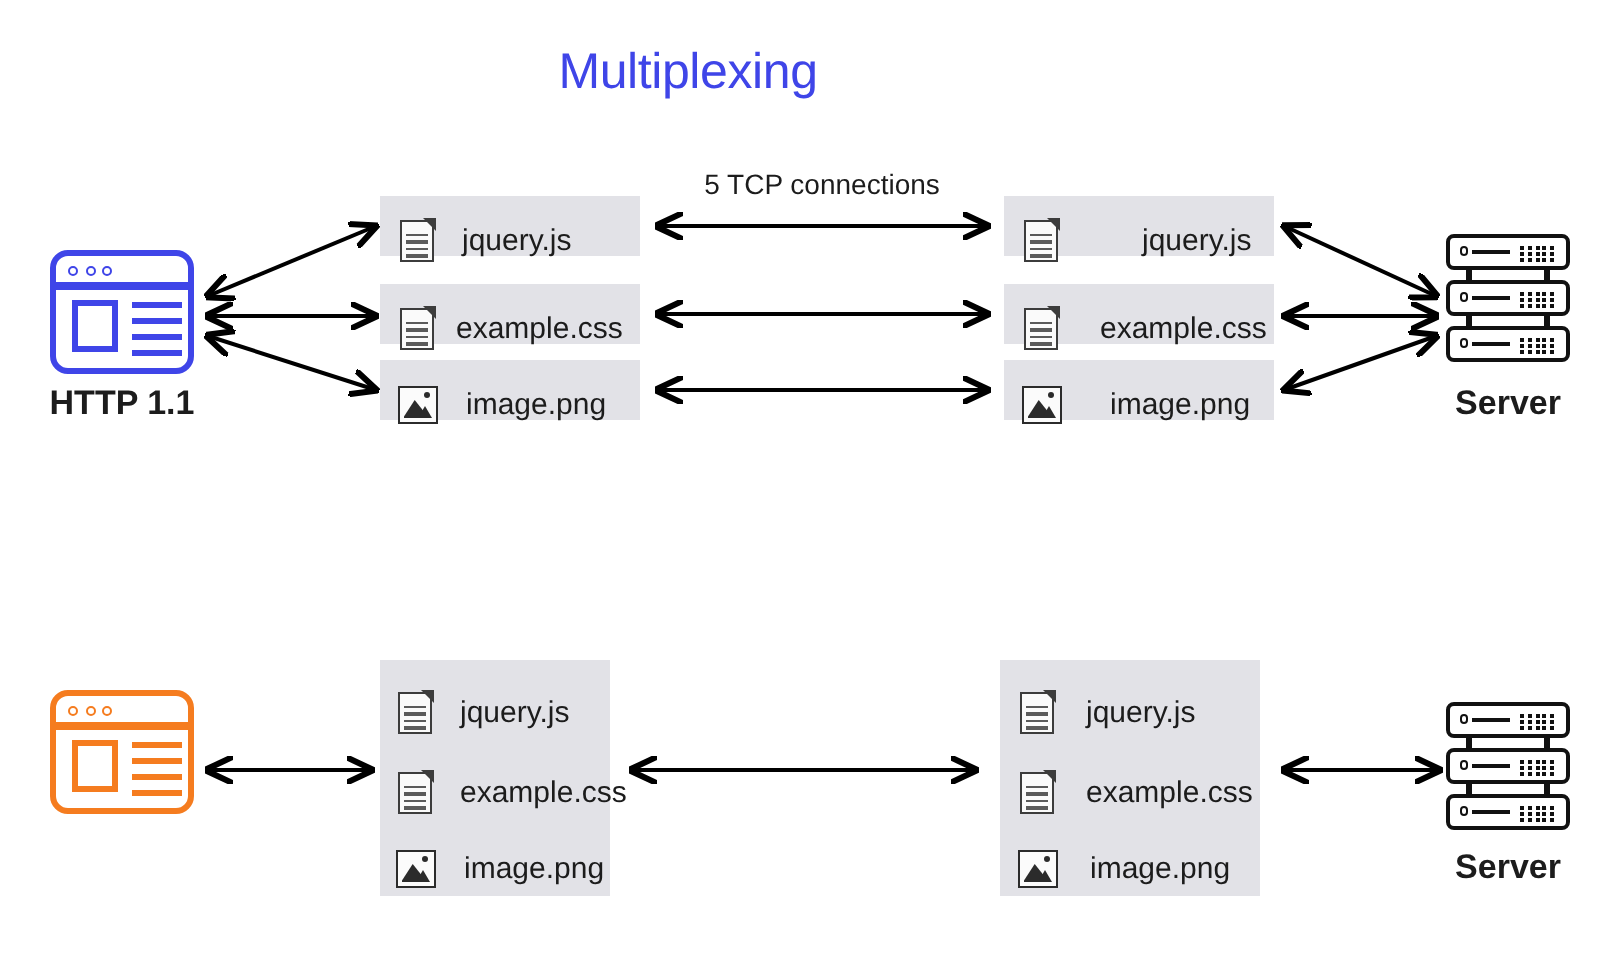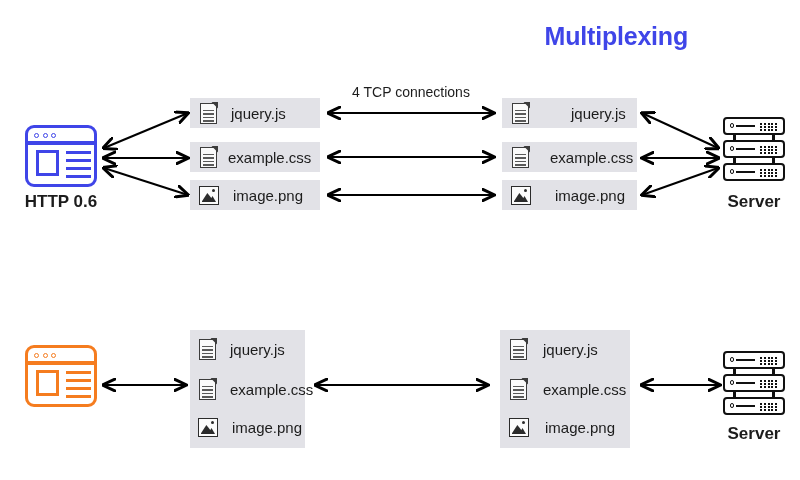--- a/index.html
+++ b/index.html
@@ -13,23 +13,23 @@
     height: 480px;
     background: #ffffff;
     font-family: "Liberation Sans", sans-serif;
     overflow: hidden;
   }
   .title {
     position: absolute;
     left: 0;
     top: 22px;
     width: 688px;
-    text-align: right;
+    text-align: center;
     font-size: 25px;
-    font-weight: bold;
+    font-weight: normal;
     color: #3f45e8;
     letter-spacing: -0.2px;
   }
 
   
   .browser {
     position: absolute;
     width: 72px;
     height: 62px;
     box-sizing: border-box;
@@ -134,21 +134,21 @@
 
   
   .filebox {
     position: absolute;
     background: #e2e2e7;
   }
   .filerow {
     position: absolute;
     display: flex;
     align-items: center;
-    height: 30px;
+    height: 44px;
   }
   .filerow .fname {
     font-size: 15px;
     color: #1c1c1c;
     white-space: nowrap;
   }
   .doc-icon {
     position: relative;
     width: 17px;
     height: 21px;
@@ -238,21 +238,21 @@
         <i></i>
     </div>
     <div class="pane"></div>
     <div class="lines">
       <span></span>
         <span></span>
         <span></span>
         <span></span>
     </div>
   </div>
-  <div class="node-label" style="left:0px; top:192px; width:122px;">HTTP 0.6</div>
+  <div class="node-label" style="left:0px; top:192px; width:122px;">HTTP 1.1</div>
 
   <svg class="arrow-svg" style="left:100px; top:100px;" width="92" height="110" viewBox="0 0 92 110">
     <defs>
       <marker id="ah" markerWidth="7" markerHeight="7" refX="6.2" refY="3.5" orient="auto">
         <path d="M0,0.4 L6.6,3.5 L0,6.6" fill="none" stroke="#000" stroke-width="1.5" stroke-linecap="round" stroke-linejoin="round"></path>
       </marker>
       <marker id="ah2" markerWidth="7" markerHeight="7" refX="0.8" refY="3.5" orient="auto">
         <path d="M6.6,0.4 L0,3.5 L6.6,6.6" fill="none" stroke="#000" stroke-width="1.5" stroke-linecap="round" stroke-linejoin="round"></path>
       </marker>
     </defs>
@@ -294,21 +294,21 @@
   <div class="filebox" style="left:190px; top:180px; width:130px; height:30px;"></div>
   <div class="filerow" style="left:190px; top:180px; width:130px; padding-left:9px; box-sizing:border-box;">
     <span class="img-icon">
       <span class="sun"></span>
         <span class="mtn"></span>
         <span class="mtn2"></span>
     </span>
     <span class="fname" style="margin-left:14px;">image.png</span>
   </div>
 
-  <div class="conn-label" style="left:321px; top:84px; width:180px;">4 TCP connections</div>
+  <div class="conn-label" style="left:321px; top:84px; width:180px;">5 TCP connections</div>
   <svg class="arrow-svg" style="left:325px; top:98px;" width="173" height="112" viewBox="0 0 173 112">
     <line x1="4" y1="15" x2="169" y2="15" stroke="#000" stroke-width="2" marker-end="url(#ah)" marker-start="url(#ah2)"></line>
     <line x1="4" y1="59" x2="169" y2="59" stroke="#000" stroke-width="2" marker-end="url(#ah)" marker-start="url(#ah2)"></line>
     <line x1="4" y1="97" x2="169" y2="97" stroke="#000" stroke-width="2" marker-end="url(#ah)" marker-start="url(#ah2)"></line>
   </svg>
 
   <div class="filebox" style="left:502px; top:98px; width:135px; height:30px;"></div>
   <div class="filerow" style="left:502px; top:98px; width:135px; padding-left:10px; box-sizing:border-box;">
     <span class="doc-icon">
       <span class="body"></span>

